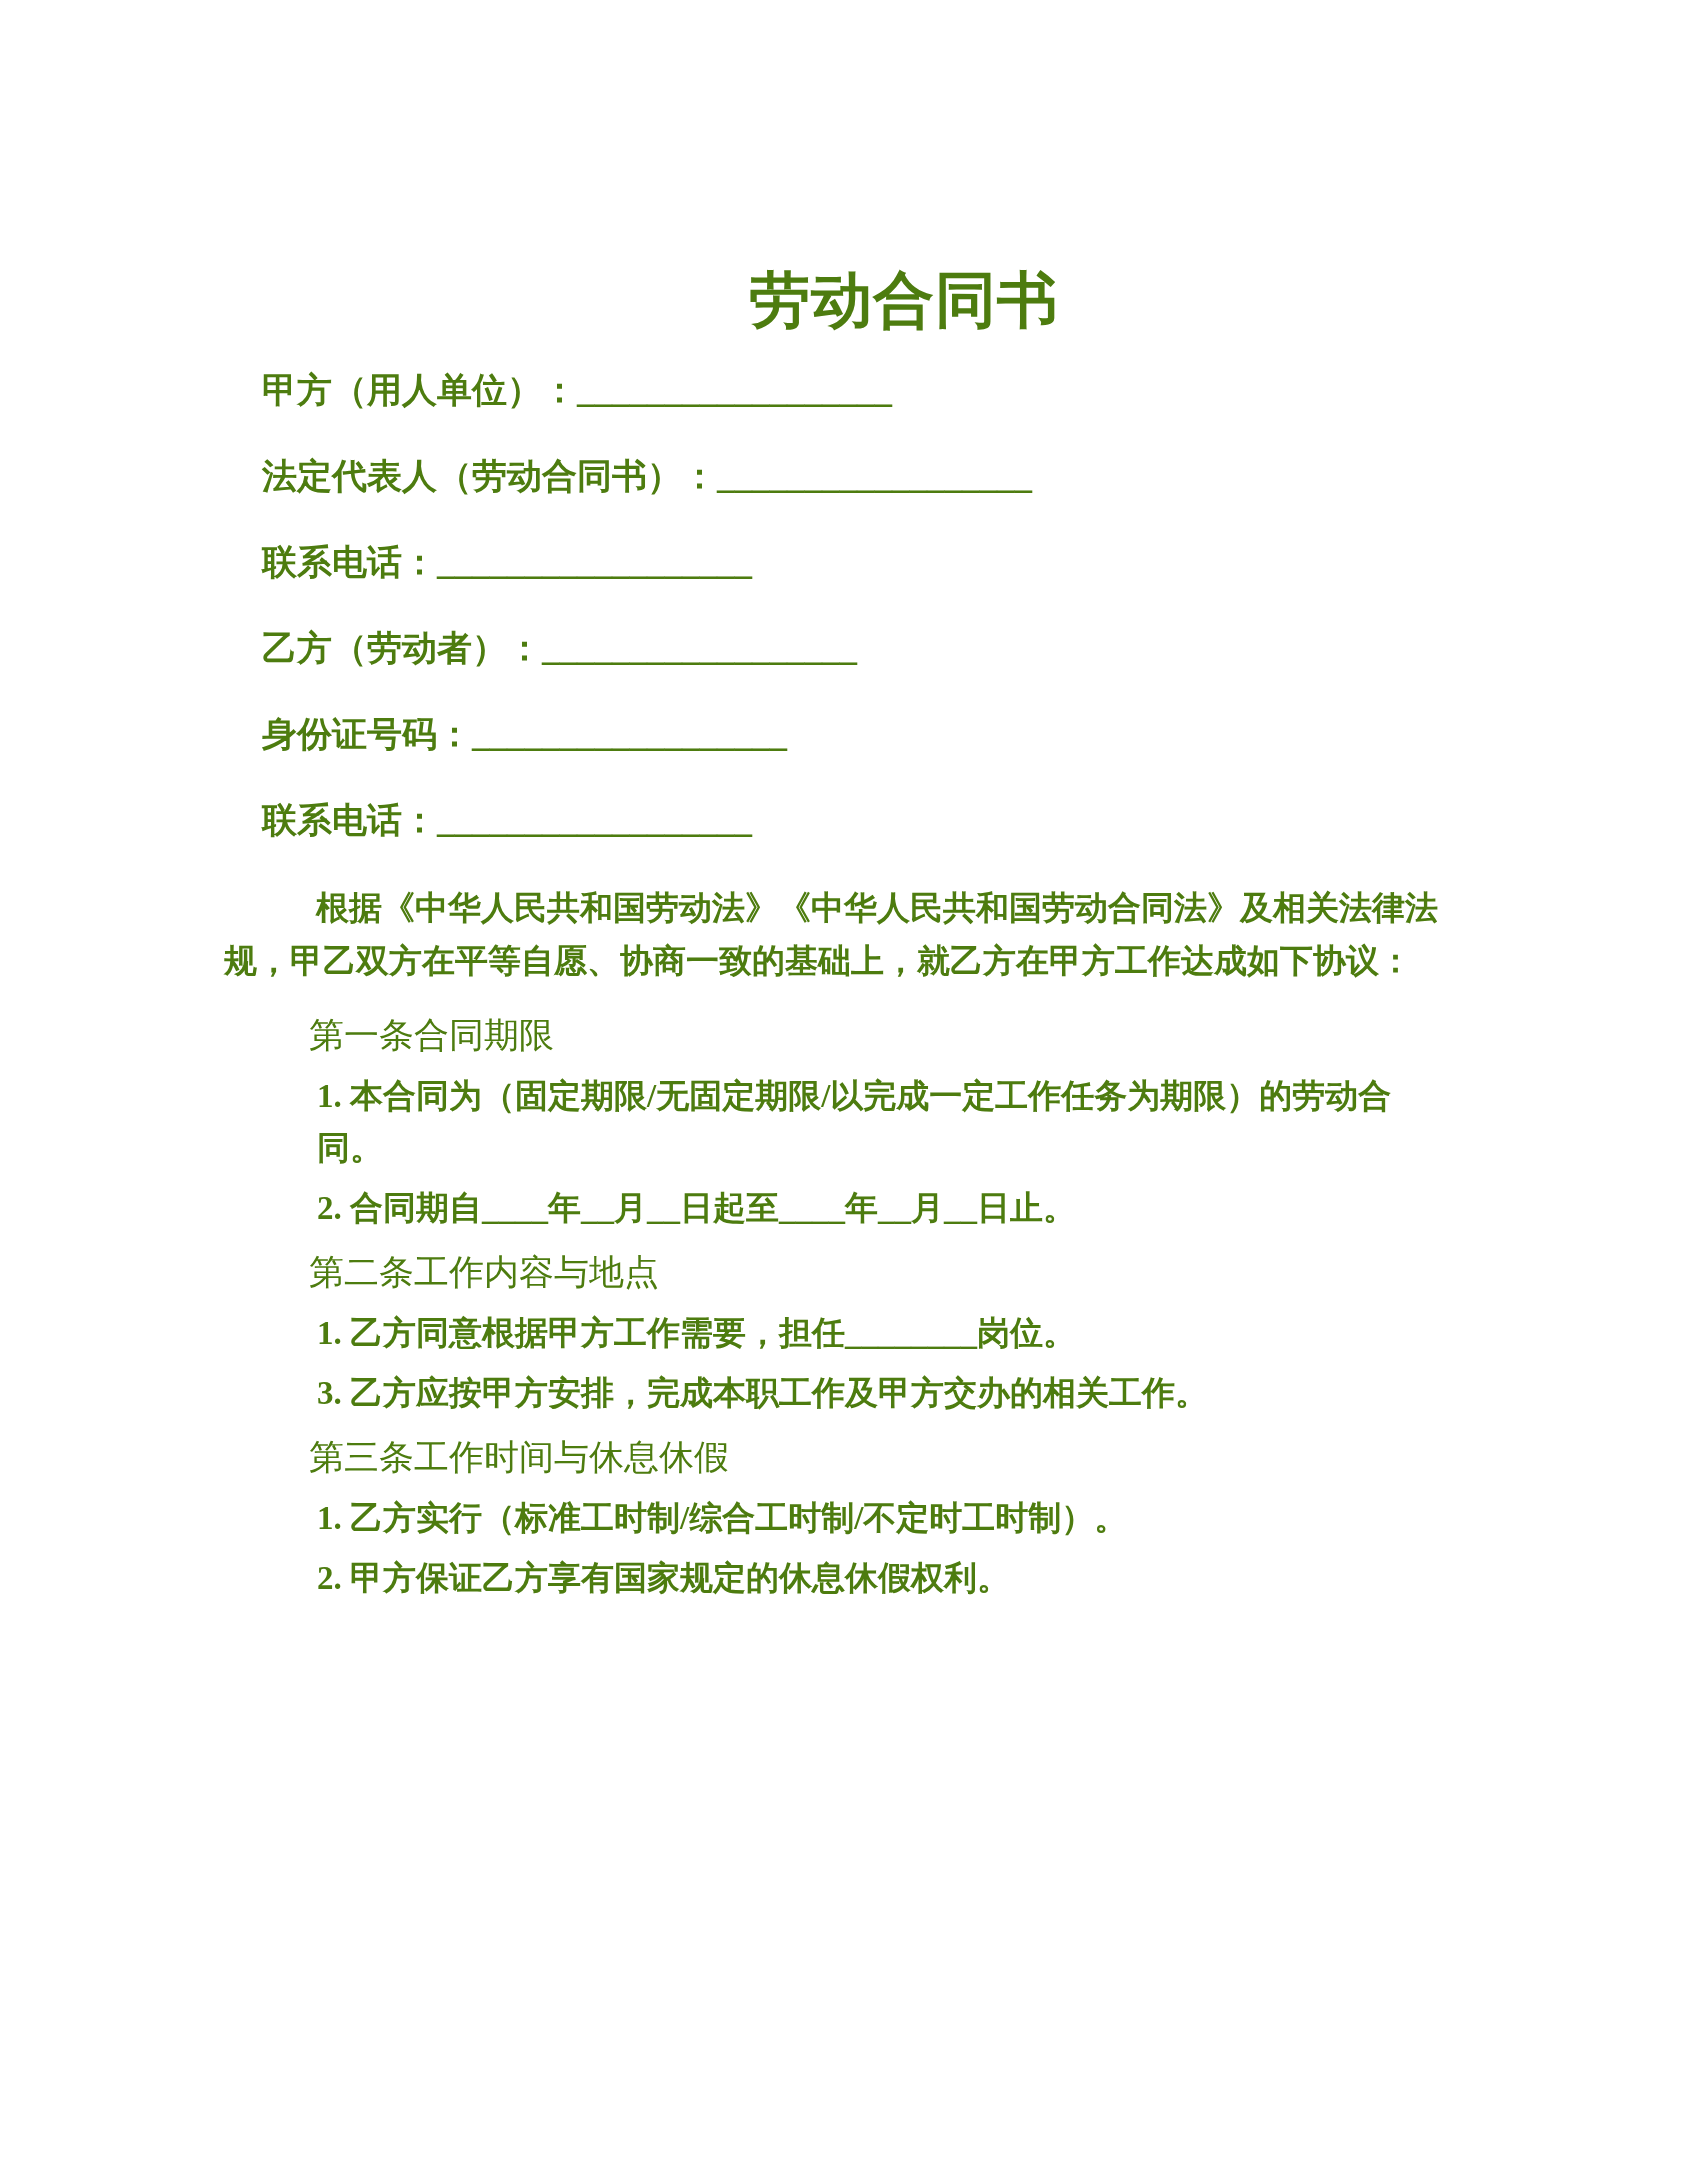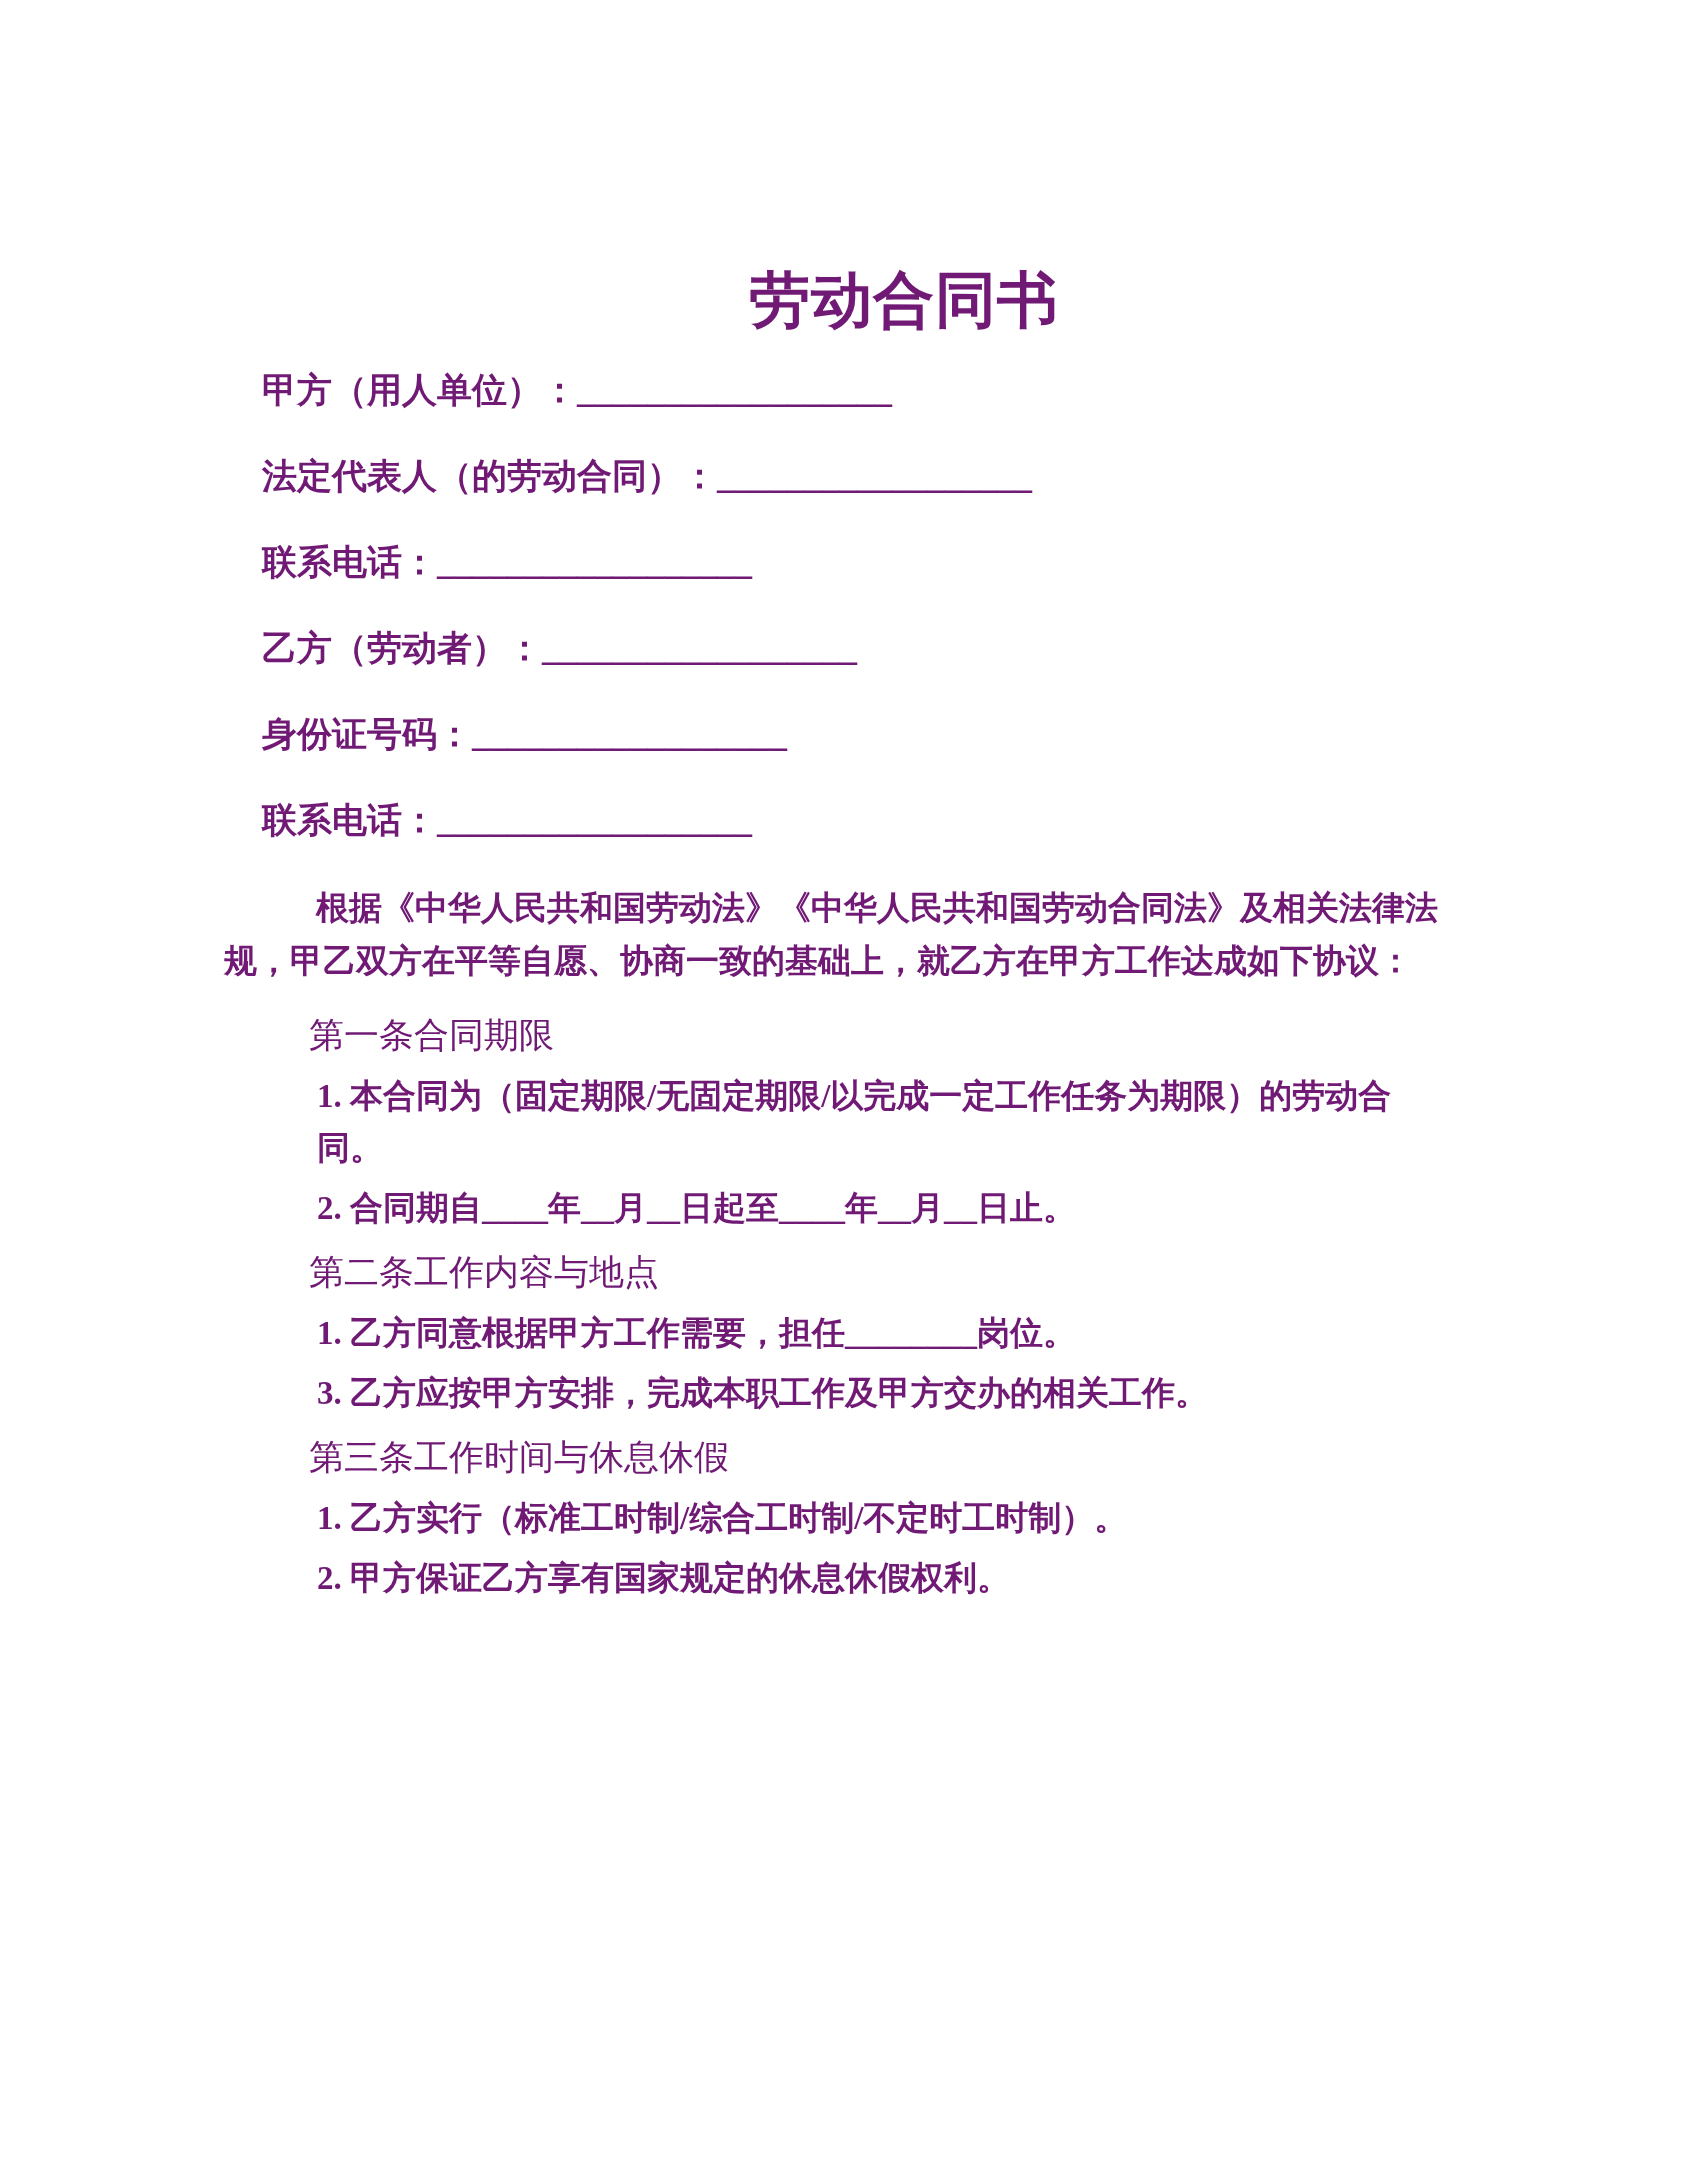--- a/index.html
+++ b/index.html
@@ -7,21 +7,21 @@
     padding: 0;
     background: #ffffff;
   }
   .page {
     position: relative;
     width: 1685px;
     height: 1882px;
     background: #ffffff;
     overflow: hidden;
     font-family: "Liberation Serif", "DejaVu Serif", serif;
-    color: #701a75;
+    color: #4d7c0f;
   }
   .doc {
     position: absolute;
     left: 224px;
     top: 260px;
     width: 1246px;
   }
   .title {
     margin: 0 0 24.6px 0;
     padding-left: 114px;
@@ -72,21 +72,21 @@
 </head>
 <body>
 
 <div class="page">
   <div class="doc">
 
     <h1 class="title">劳动合同书</h1>
 
     <div class="party-block party-a">
       <p class="field-line">甲方（用人单位）：__________________</p>
-      <p class="field-line">法定代表人（的劳动合同）：__________________</p>
+      <p class="field-line">法定代表人（劳动合同书）：__________________</p>
       <p class="field-line">联系电话：__________________</p>
     </div>
 
     <div class="party-block party-b">
       <p class="field-line">乙方（劳动者）：__________________</p>
       <p class="field-line">身份证号码：__________________</p>
       <p class="field-line">联系电话：__________________</p>
     </div>
 
     <p class="preamble">根据《中华人民共和国劳动法》《中华人民共和国劳动合同法》及相关法律法规，甲乙双方在平等自愿、协商一致的基础上，就乙方在甲方工作达成如下协议：</p>

